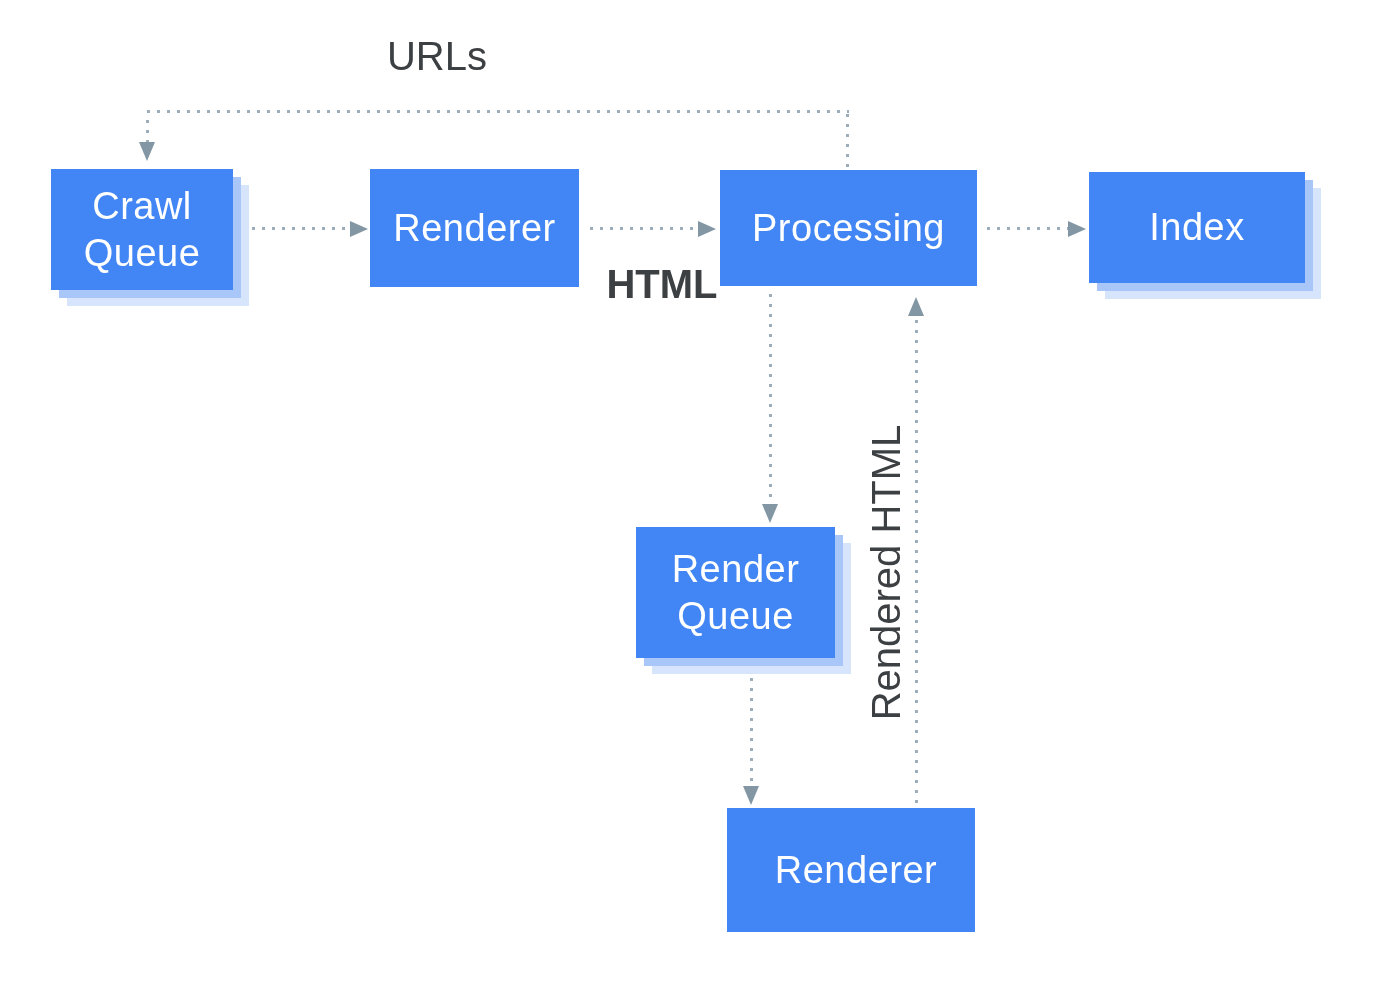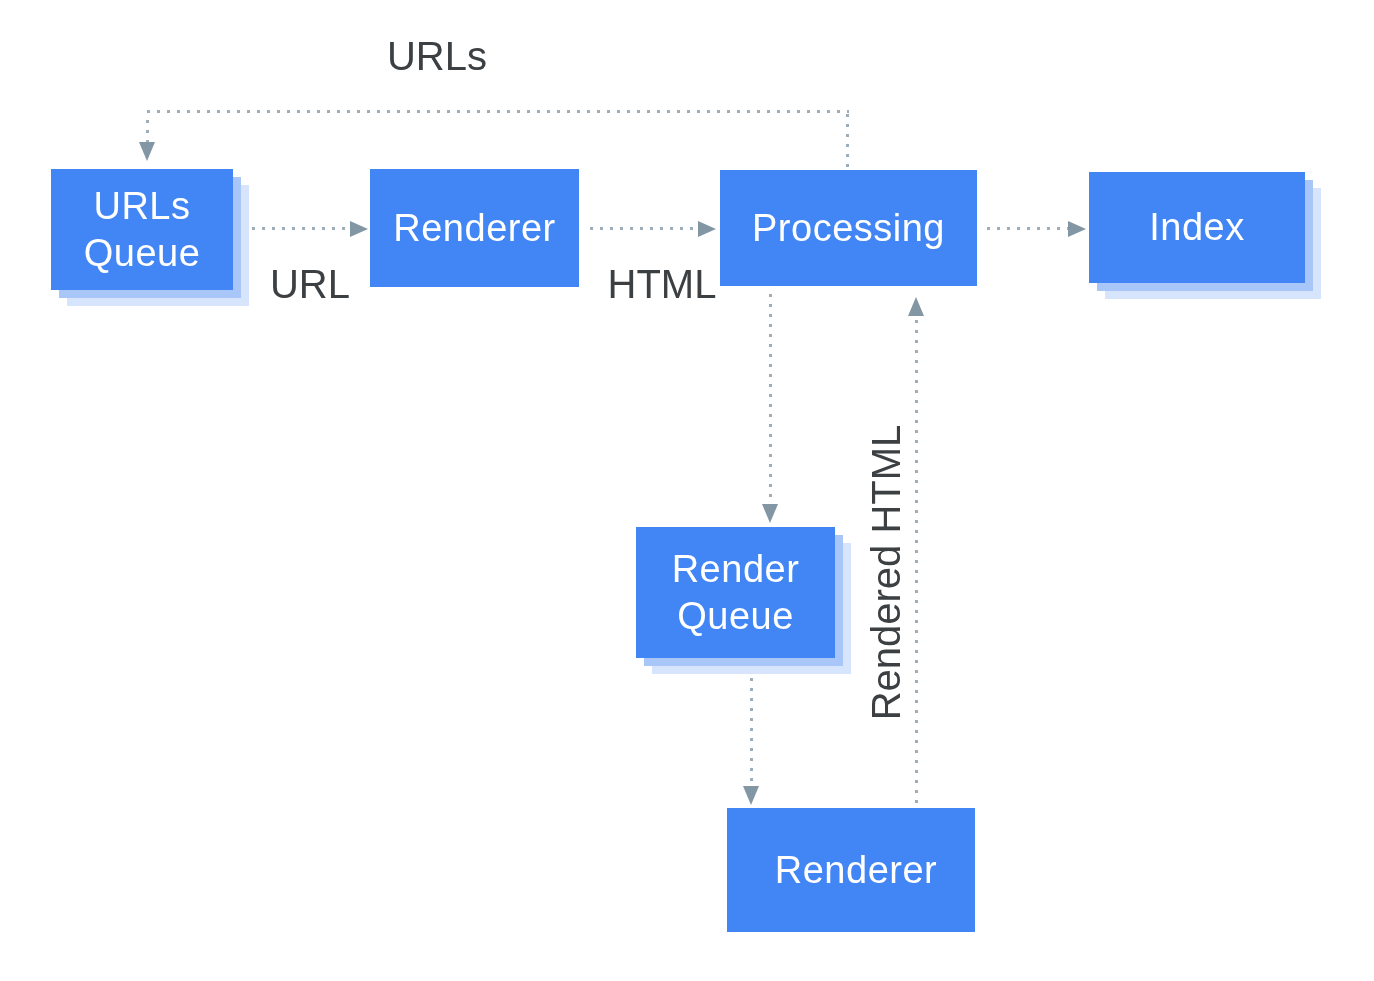--- a/index.html
+++ b/index.html
@@ -98,21 +98,21 @@
   
   .edge-label {
     position: absolute;
     color: var(--label-text, #3C4043);
     font-size: 40px;
     white-space: nowrap;
     text-align: center;
   }
   #label-urls          { left: 377px; top: 34px;  width: 120px; }
   #label-url           { left: 250px; top: 262px; width: 120px; }
-  #label-html          { left: 602px; top: 262px; width: 120px; }
+  #label-html          { left: 602px; top: 262px; width: 120px; font-weight: bold; }
   #label-rendered-html {
     left: 686px; top: 550px; width: 400px;
     transform: rotate(-90deg);
     transform-origin: center center;
   }
 </style>
 </head>
 <body>
 
 <div class="canvas">
@@ -134,26 +134,25 @@
   <div class="dot-v" id="seg-renderq"></div>
   <div class="arrow arrow-down" id="arr-renderq"></div>
 
   <div class="dot-v" id="seg-renderer"></div>
   <div class="arrow arrow-down" id="arr-renderer"></div>
 
   <div class="dot-v" id="seg-rendered"></div>
   <div class="arrow arrow-up" id="arr-rendered"></div>
 
   <div class="edge-label" id="label-urls">URLs</div>
-  <div class="edge-label" id="label-url">URL</div>
   <div class="edge-label" id="label-html">HTML</div>
   <div class="edge-label" id="label-rendered-html">Rendered HTML</div>
 
   <div class="node shadowed" id="node-crawl-queue">
-    <span>URLs Queue</span>
+    <span>Crawl Queue</span>
   </div>
   <div class="node" id="node-crawler">
     <span>Renderer</span>
   </div>
   <div class="node" id="node-processing">
     <span>Processing</span>
   </div>
   <div class="node shadowed" id="node-index">
     <span>Index</span>
   </div>

